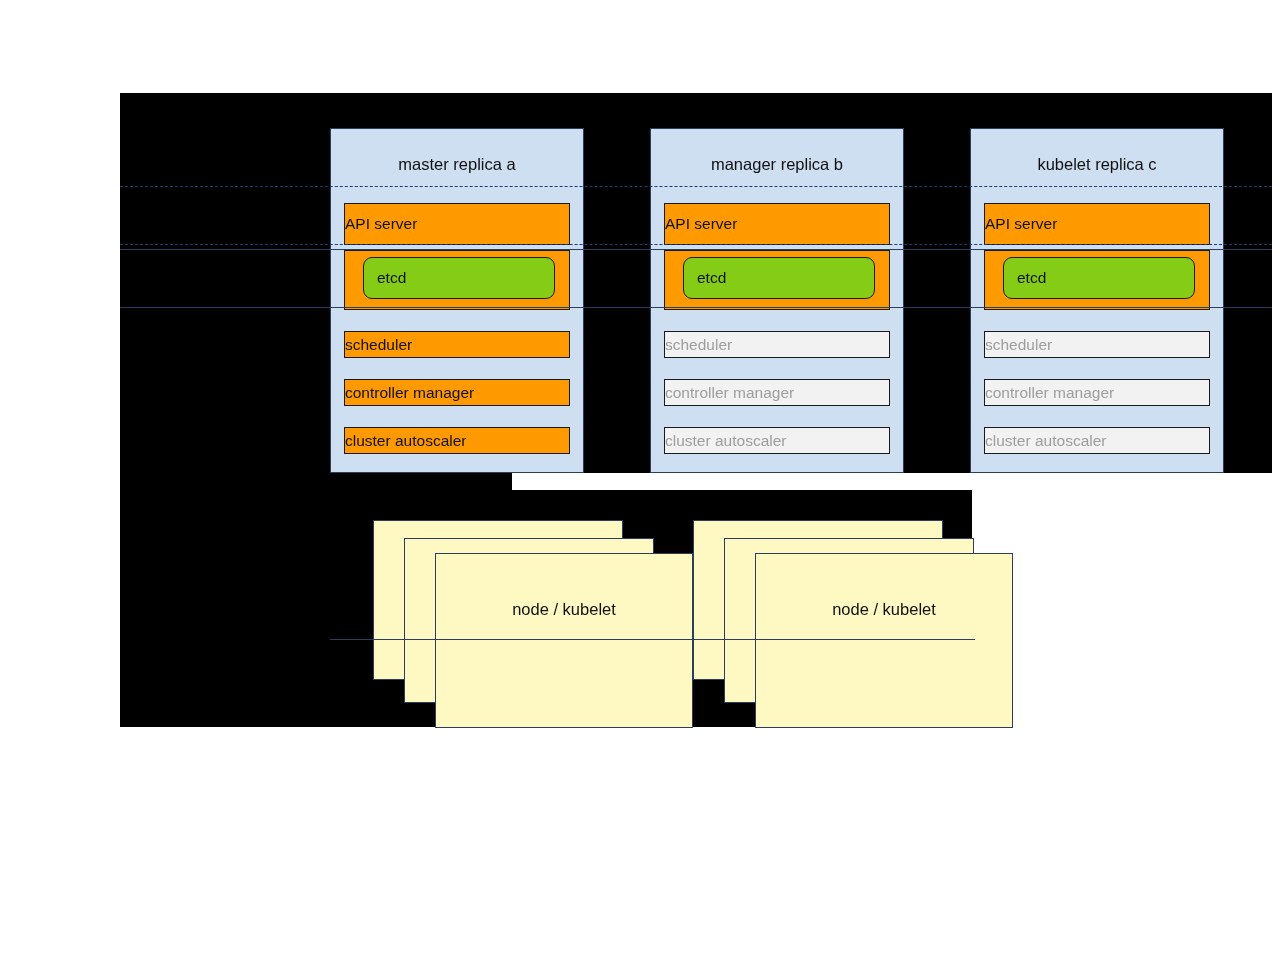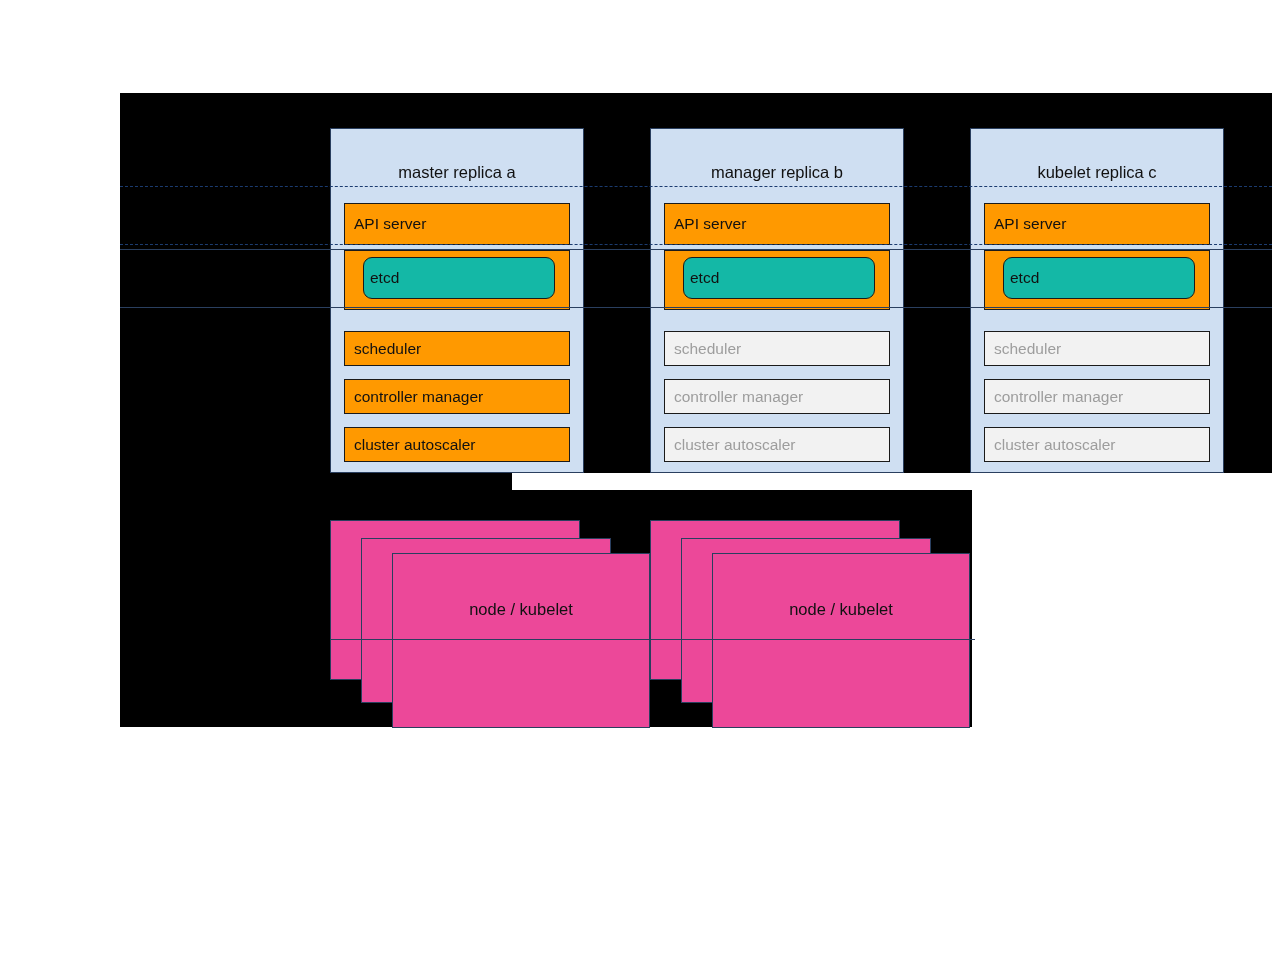--- a/index.html
+++ b/index.html
@@ -15,52 +15,52 @@
   #plate-lower {left:120px;  top:473px; width:392px;  height:254px;}
   #plate-lower2{left:512px;  top:490px; width:460px;  height:237px;}
 
   
   .replica{position:absolute;background:#cfdff2;border:1px solid #2a3f5f;
            box-sizing:border-box;}
   #replica-a{left:330px; top:128px; width:254px; height:345px;}
   #replica-b{left:650px; top:128px; width:254px; height:345px;}
   #replica-c{left:970px; top:128px; width:254px; height:345px;}
 
-  .replica-title{position:absolute;left:0;top:12px;width:100%;height:62px;
+  .replica-title{position:absolute;left:0;top:4px;width:100%;height:62px;
                  display:flex;align-items:center;justify-content:center;
                  font-size:16.5px;color:#111;}
 
   
   .hrule{position:absolute;height:0;border-top:1px dashed #1b3b6f;}
   #rule-top   {left:120px; top:186px;  width:1152px;}
   #rule-mid   {left:120px; top:244px;  width:1152px;}
   .hrule-solid{position:absolute;height:0;border-top:1px solid #2a3f5f;}
   #rule-solid-a{left:120px; top:249px; width:1152px;}
   #rule-solid-b{left:120px; top:307px; width:1152px;}
   #rule-node   {left:330px; top:639px; width:645px;}
 
   
   .chip{position:absolute;box-sizing:border-box;border:1px solid #1a1a1a;
-        display:flex;align-items:center;padding-left:9px;font-size:15.5px;}
+        display:flex;align-items:center;font-size:15.5px;}
   .chip.active  {background:#ff9900;color:#111;}
   .chip.inactive{background:#f2f2f2;color:#9d9d9d;}
 
   .api    {height:42px;}
   .etcdbox{height:60px;}
-  .small  {height:35px;}
+  .small  {height:27px;}
 
   
-  .etcd-inner{position:absolute;box-sizing:border-box;background:#14b8a6;
+  .etcd-inner{position:absolute;box-sizing:border-box;background:#84cc16;
               border:1px solid #1a1a1a;border-radius:9px;
-              display:flex;align-items:center;padding-left:6px;
+              display:flex;align-items:center;padding-left:13px;
               font-size:15.5px;color:#111;}
 
   
-  .nodecard{position:absolute;box-sizing:border-box;background:#ec4899;
-            border:1px solid #2a3f5f;}
+  .nodecard{position:absolute;box-sizing:border-box;background:#fef9c3;
+            border:1px solid #2a3f5f;margin-left:43px;}
   .node-label{position:absolute;width:100%;text-align:center;font-size:16.5px;
               color:#111;}
 </style>
 </head>
 <body>
 
 <div id="canvas">
 
   <div class="plate" id="plate-main"></div>
   <div class="plate" id="plate-lower"></div>

